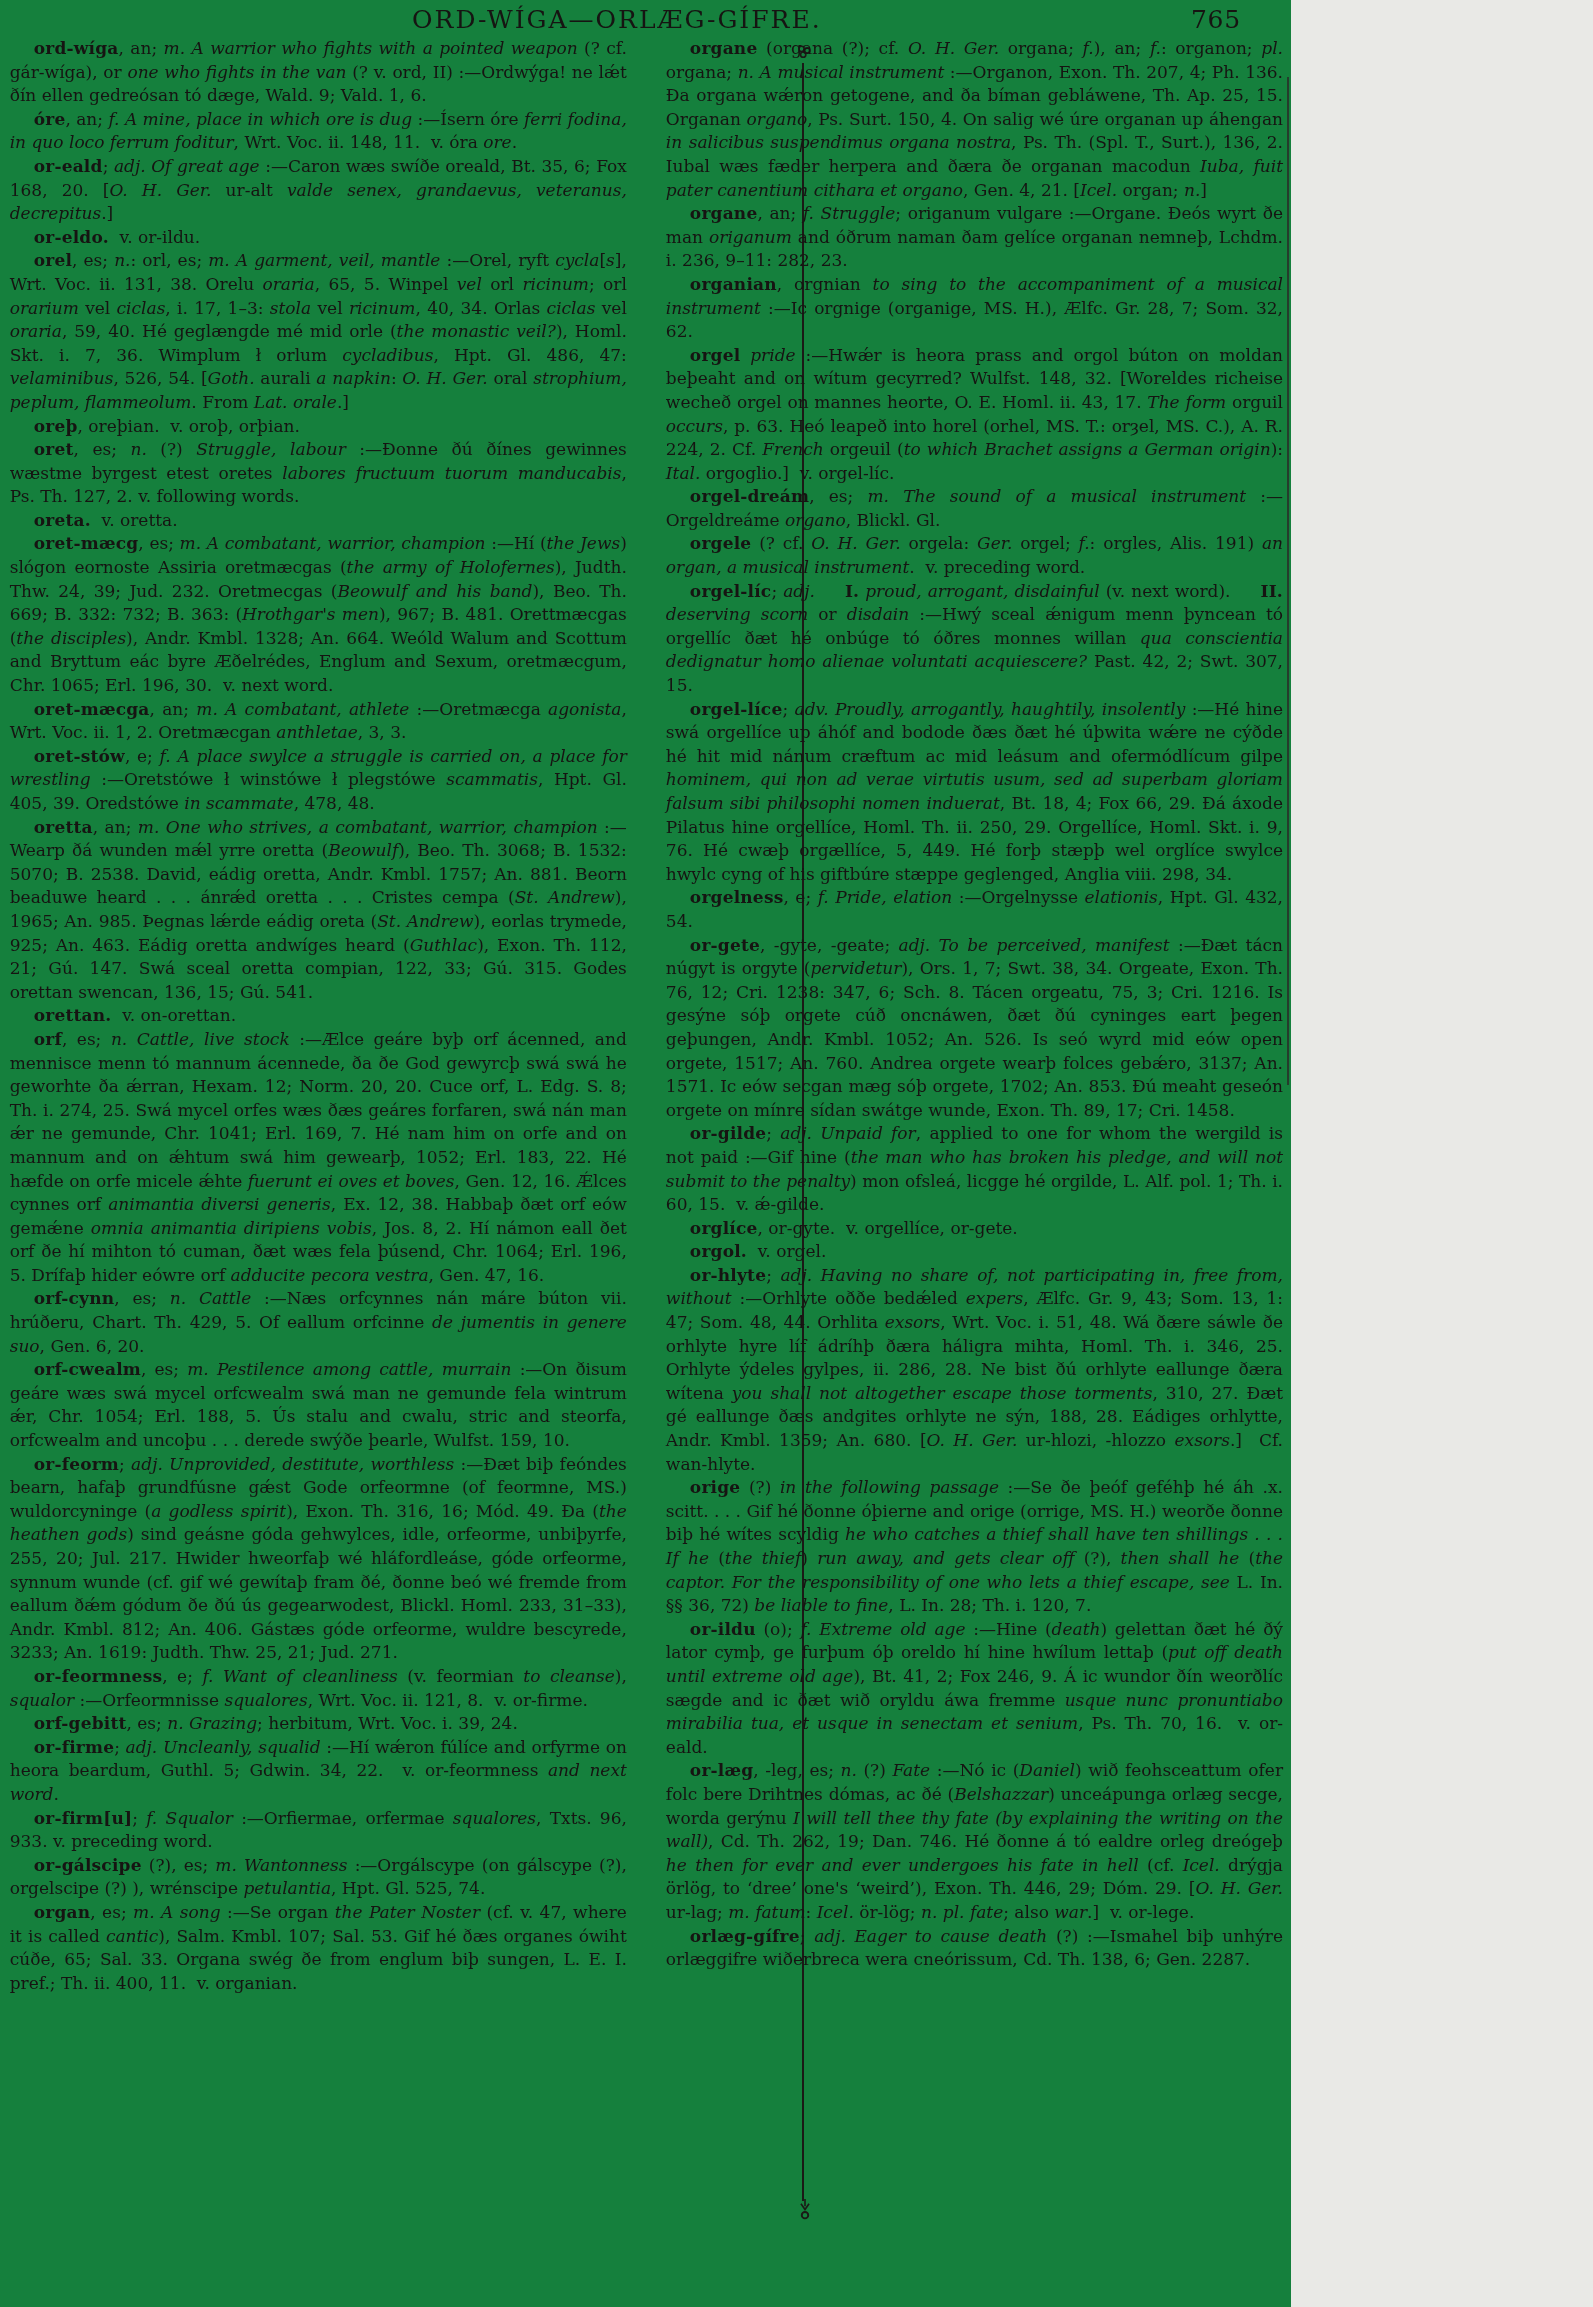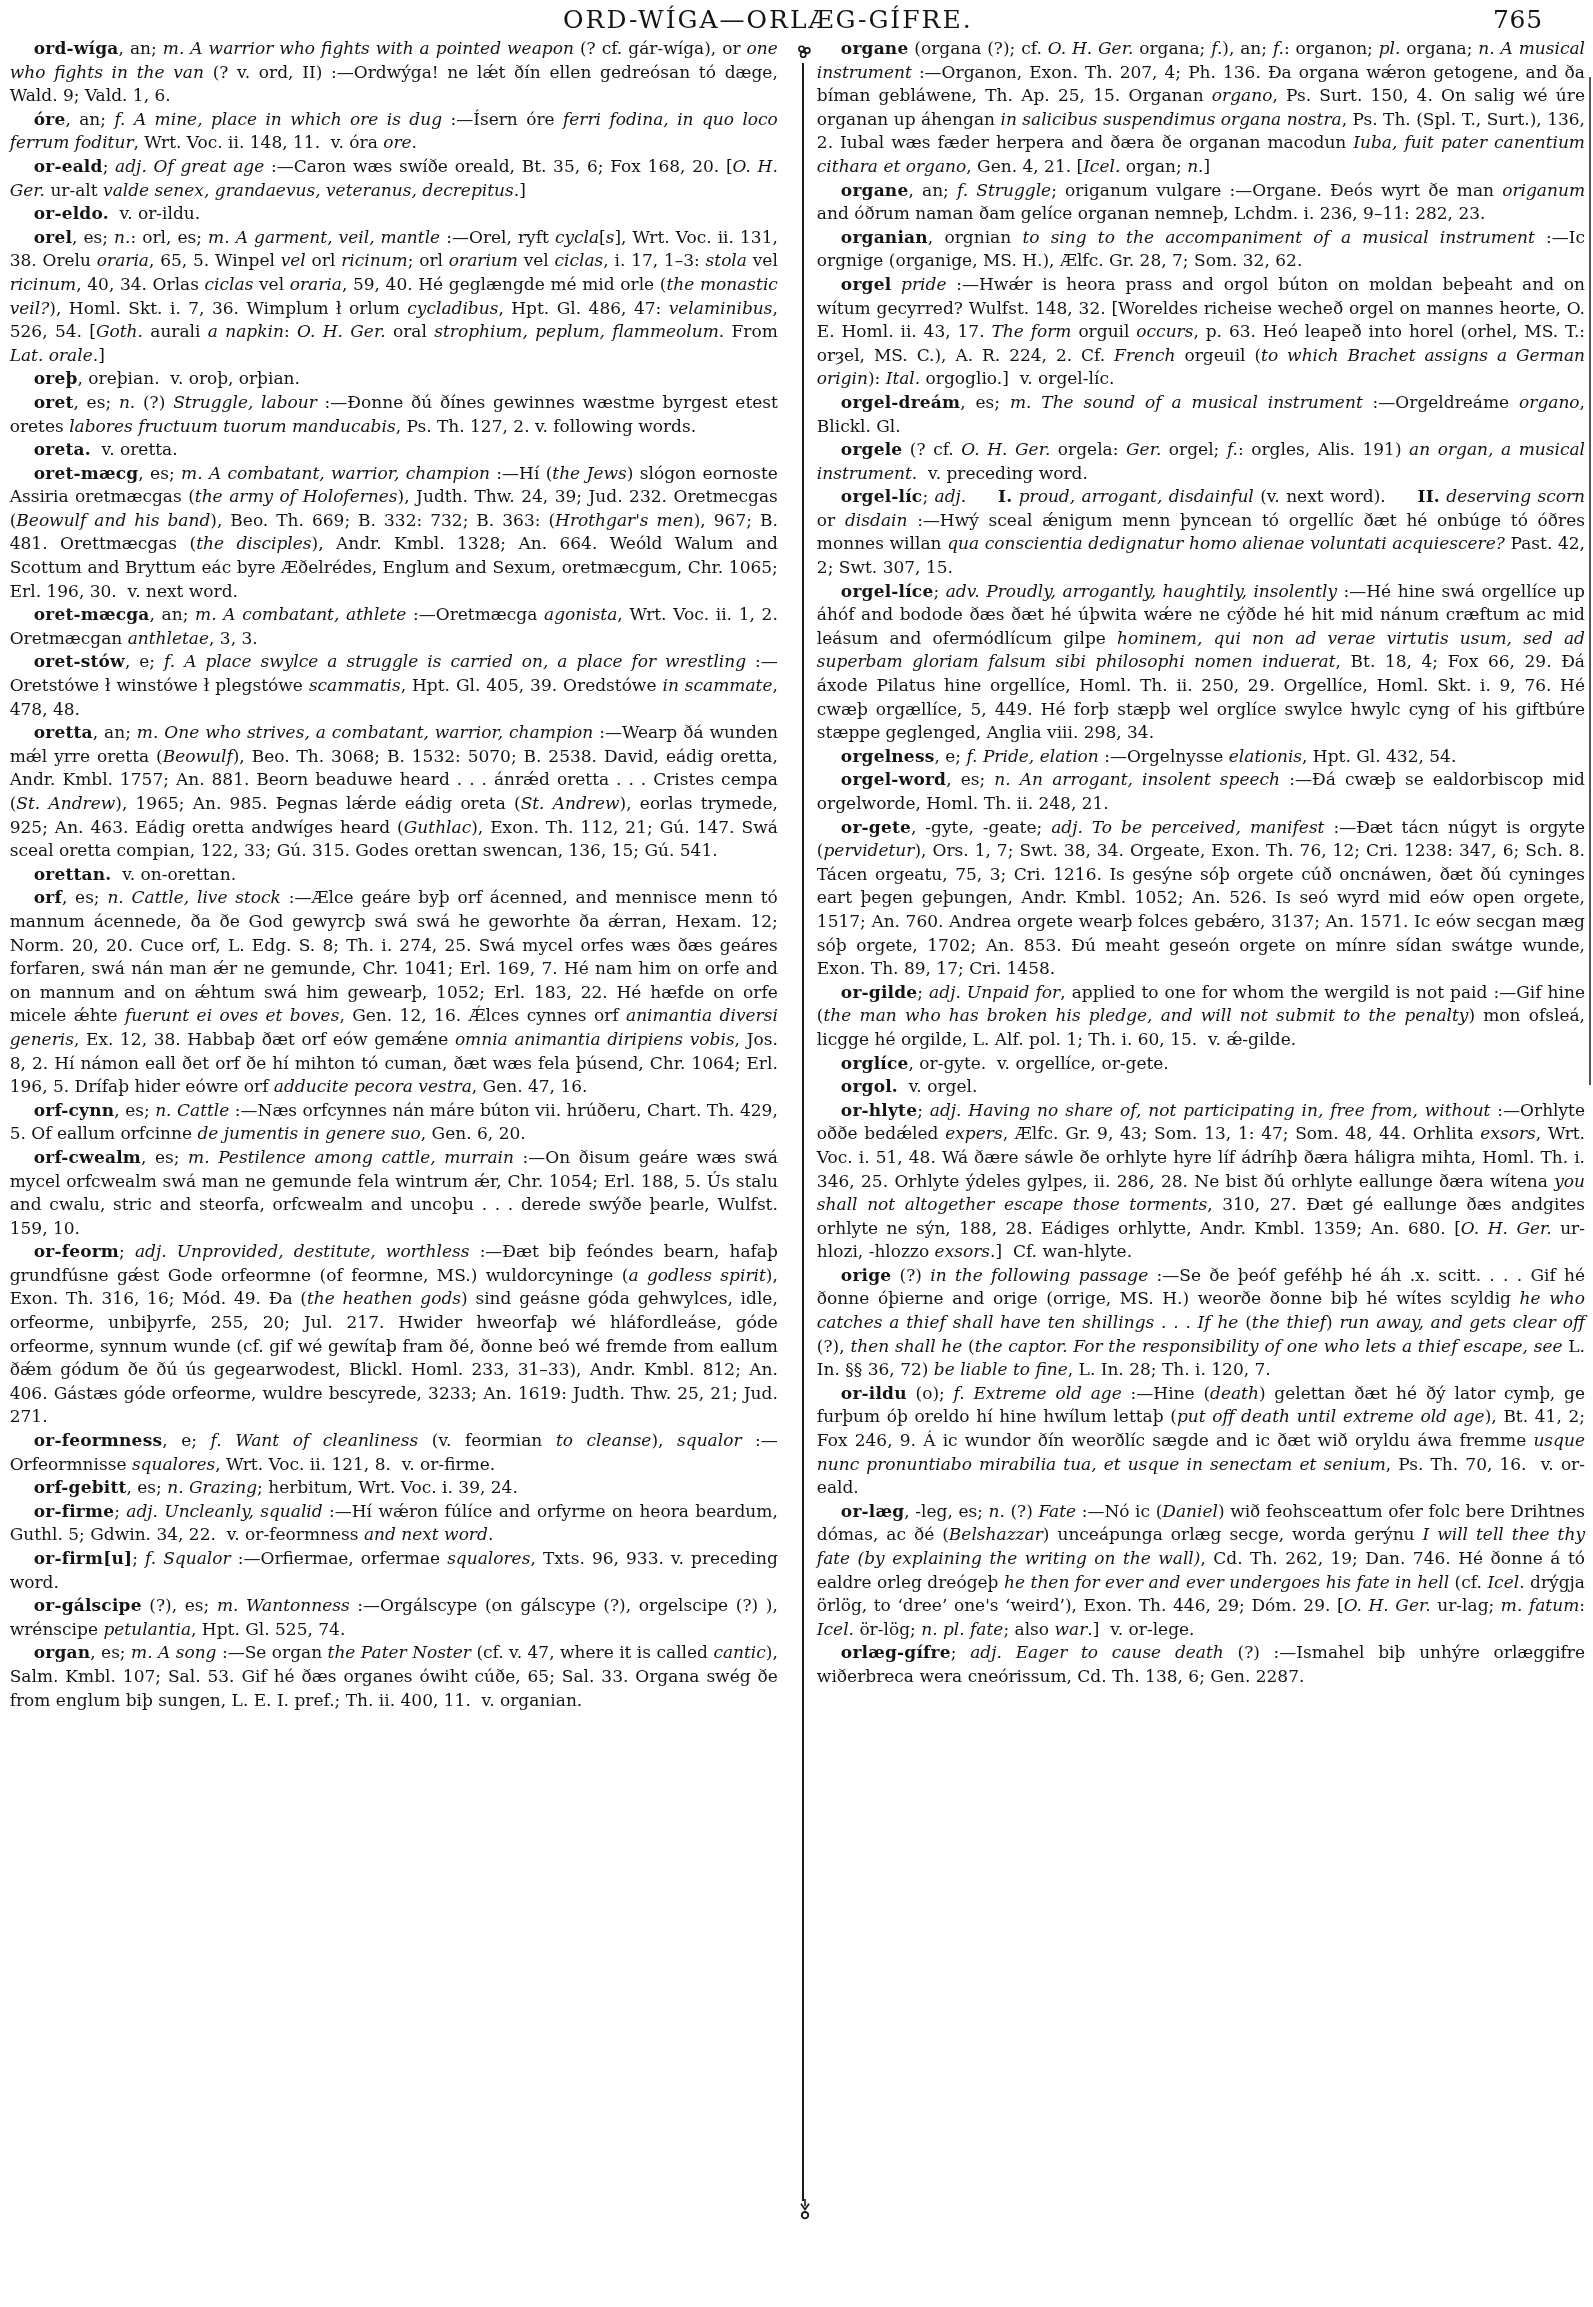--- a/index.html
+++ b/index.html
@@ -1,19 +1,19 @@
 <!DOCTYPE html>
 <html style="font-size:13px"><head>
 <meta charset="utf-8">
 <style>
   html,body{margin:0;padding:0;background:#e9e9e6;}
   .page{
     position:relative;
-    width:1593px;height:2307px;
-    background:#ffffff;
+    width:1291px;height:2307px;
+    background:#15803d;
     font-family:"DejaVu Serif","Liberation Serif",serif;
     color:#161412;
     overflow:hidden;
   }
   .running-head{
     position:absolute;top:3.2px;left:0;width:100%;height:32px;
   }
   .head-title{
     position:absolute;left:50%;transform:translateX(-57%);
     top:1.6px;
@@ -104,21 +104,20 @@
     <div class="col col-right">
         <p class="entry"><b>organe</b> (organa (?); cf. <i>O. H. Ger.</i> organa; <i>f.</i>), an; <i>f.</i>: organon; <i>pl.</i> organa; <i>n. A musical instrument</i> :—Organon, Exon. Th. 207, 4; Ph. 136. Ða organa wǽron getogene, and ða bíman gebláwene, Th. Ap. 25, 15. Organan <i>organo</i>, Ps. Surt. 150, 4. On salig wé úre organan up áhengan <i>in salicibus suspendimus organa nostra</i>, Ps. Th. (Spl. T., Surt.), 136, 2. Iubal wæs fæder herpera and ðæra ðe organan macodun <i>Iuba, fuit pater canentium cithara et organo</i>, Gen. 4, 21. [<i>Icel.</i> organ; <i>n.</i>]</p>
         <p class="entry"><b>organe</b>, an; <i>f. Struggle</i>; origanum vulgare :—Organe. Ðeós wyrt ðe man <i>origanum</i> and óðrum naman ðam gelíce organan nemneþ, Lchdm. i. 236, 9–11: 282, 23.</p>
         <p class="entry"><b>organian</b>, orgnian <i>to sing to the accompaniment of a musical instrument</i> :—Ic orgnige (organige, MS. H.), Ælfc. Gr. 28, 7; Som. 32, 62.</p>
         <p class="entry"><b>orgel</b> <i>pride</i> :—Hwǽr is heora prass and orgol búton on moldan beþeaht and on wítum gecyrred? Wulfst. 148, 32. [Woreldes richeise wecheð orgel on mannes heorte, O. E. Homl. ii. 43, 17. <i>The form</i> orguil <i>occurs</i>, p. 63. Heó leapeð into horel (orhel, MS. T.: orȝel, MS. C.), A. R. 224, 2. Cf. <i>French</i> orgeuil (<i>to which Brachet assigns a German origin</i>): <i>Ital.</i> orgoglio.] &nbsp;v. orgel-líc.</p>
         <p class="entry"><b>orgel-dreám</b>, es; <i>m. The sound of a musical instrument</i> :—Orgeldreáme <i>organo</i>, Blickl. Gl.</p>
         <p class="entry"><b>orgele</b> (? cf. <i>O. H. Ger.</i> orgela: <i>Ger.</i> orgel; <i>f.</i>: orgles, Alis. 191) <i>an organ, a musical instrument</i>. &nbsp;v. preceding word.</p>
         <p class="entry"><b>orgel-líc</b>; <i>adj.</i> &nbsp;&nbsp;&nbsp;&nbsp;<b>I.</b> <i>proud, arrogant, disdainful</i> (v. next word). &nbsp;&nbsp;&nbsp;&nbsp;<b>II.</b> <i>deserving scorn</i> or <i>disdain</i> :—Hwý sceal ǽnigum menn þyncean tó orgellíc ðæt hé onbúge tó óðres monnes willan <i>qua conscientia dedignatur homo alienae voluntati acquiescere?</i> Past. 42, 2; Swt. 307, 15.</p>
         <p class="entry"><b>orgel-líce</b>; <i>adv. Proudly, arrogantly, haughtily, insolently</i> :—Hé hine swá orgellíce up áhóf and bodode ðæs ðæt hé úþwita wǽre ne cýðde hé hit mid nánum cræftum ac mid leásum and ofermódlícum gilpe <i>hominem, qui non ad verae virtutis usum, sed ad superbam gloriam falsum sibi philosophi nomen induerat</i>, Bt. 18, 4; Fox 66, 29. Ðá áxode Pilatus hine orgellíce, Homl. Th. ii. 250, 29. Orgellíce, Homl. Skt. i. 9, 76. Hé cwæþ orgællíce, 5, 449. Hé forþ stæpþ wel orglíce swylce hwylc cyng of his giftbúre stæppe geglenged, Anglia viii. 298, 34.</p>
         <p class="entry"><b>orgelness</b>, e; <i>f. Pride, elation</i> :—Orgelnysse <i>elationis</i>, Hpt. Gl. 432, 54.</p>
-        <p class="entry"><b>orgel-word</b>, es; <i>n. An arrogant, insolent speech</i> :—Ðá cwæþ se ealdorbiscop mid orgelworde, Homl. Th. ii. 248, 21.</p>
         <p class="entry"><b>or-gete</b>, -gyte, -geate; <i>adj. To be perceived, manifest</i> :—Ðæt tácn núgyt is orgyte (<i>pervidetur</i>), Ors. 1, 7; Swt. 38, 34. Orgeate, Exon. Th. 76, 12; Cri. 1238: 347, 6; Sch. 8. Tácen orgeatu, 75, 3; Cri. 1216. Is gesýne sóþ orgete cúð oncnáwen, ðæt ðú cyninges eart þegen geþungen, Andr. Kmbl. 1052; An. 526. Is seó wyrd mid eów open orgete, 1517; An. 760. Andrea orgete wearþ folces gebǽro, 3137; An. 1571. Ic eów secgan mæg sóþ orgete, 1702; An. 853. Ðú meaht geseón orgete on mínre sídan swátge wunde, Exon. Th. 89, 17; Cri. 1458.</p>
         <p class="entry"><b>or-gilde</b>; <i>adj. Unpaid for</i>, applied to one for whom the wergild is not paid :—Gif hine (<i>the man who has broken his pledge, and will not submit to the penalty</i>) mon ofsleá, licgge hé orgilde, L. Alf. pol. 1; Th. i. 60, 15. &nbsp;v. ǽ-gilde.</p>
         <p class="entry"><b>orglíce</b>, or-gyte. &nbsp;v. orgellíce, or-gete.</p>
         <p class="entry"><b>orgol.</b> &nbsp;v. orgel.</p>
         <p class="entry"><b>or-hlyte</b>; <i>adj. Having no share of, not participating in, free from, without</i> :—Orhlyte oððe bedǽled <i>expers</i>, Ælfc. Gr. 9, 43; Som. 13, 1: 47; Som. 48, 44. Orhlita <i>exsors</i>, Wrt. Voc. i. 51, 48. Wá ðære sáwle ðe orhlyte hyre líf ádríhþ ðæra háligra mihta, Homl. Th. i. 346, 25. Orhlyte ýdeles gylpes, ii. 286, 28. Ne bist ðú orhlyte eallunge ðæra wítena <i>you shall not altogether escape those torments</i>, 310, 27. Ðæt gé eallunge ðæs andgites orhlyte ne sýn, 188, 28. Eádiges orhlytte, Andr. Kmbl. 1359; An. 680. [<i>O. H. Ger.</i> ur-hlozi, -hlozzo <i>exsors</i>.] &nbsp;Cf. wan-hlyte.</p>
         <p class="entry"><b>orige</b> (?) <i>in the following passage</i> :—Se ðe þeóf geféhþ hé áh .x. scitt. . . . Gif hé ðonne óþierne and orige (orrige, MS. H.) weorðe ðonne biþ hé wítes scyldig <i>he who catches a thief shall have ten shillings . . . If he</i> (<i>the thief</i>) <i>run away, and gets clear off</i> (?), <i>then shall he</i> (<i>the captor. For the responsibility of one who lets a thief escape, see</i> L. In. §§ 36, 72) <i>be liable to fine</i>, L. In. 28; Th. i. 120, 7.</p>
         <p class="entry"><b>or-ildu</b> (o); <i>f. Extreme old age</i> :—Hine (<i>death</i>) gelettan ðæt hé ðý lator cymþ, ge furþum óþ oreldo hí hine hwílum lettaþ (<i>put off death until extreme old age</i>), Bt. 41, 2; Fox 246, 9. Á ic wundor ðín weorðlíc sægde and ic ðæt wið oryldu áwa fremme <i>usque nunc pronuntiabo mirabilia tua, et usque in senectam et senium</i>, Ps. Th. 70, 16. &nbsp;v. or-eald.</p>
         <p class="entry"><b>or-læg</b>, -leg, es; <i>n.</i> (?) <i>Fate</i> :—Nó ic (<i>Daniel</i>) wið feohsceattum ofer folc bere Drihtnes dómas, ac ðé (<i>Belshazzar</i>) unceápunga orlæg secge, worda gerýnu <i>I will tell thee thy fate (by explaining the writing on the wall)</i>, Cd. Th. 262, 19; Dan. 746. Hé ðonne á tó ealdre orleg dreógeþ <i>he then for ever and ever undergoes his fate in hell</i> (cf. <i>Icel.</i> drýgja örlög, to ‘dree’ one's ‘weird’), Exon. Th. 446, 29; Dóm. 29. [<i>O. H. Ger.</i> ur-lag; <i>m. fatum</i>: <i>Icel.</i> ör-lög; <i>n. pl. fate</i>; also <i>war</i>.] &nbsp;v. or-lege.</p>
         <p class="entry"><b>orlæg-gífre</b>; <i>adj. Eager to cause death</i> (?) :—Ismahel biþ unhýre orlæggifre wiðerbreca wera cneórissum, Cd. Th. 138, 6; Gen. 2287.</p>
       </div>

